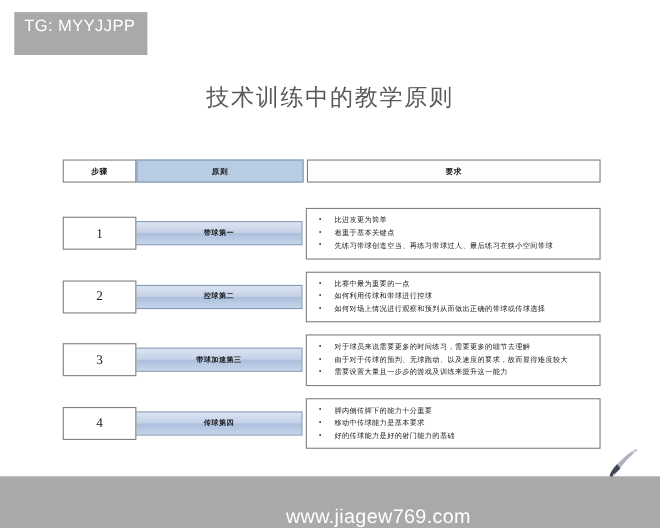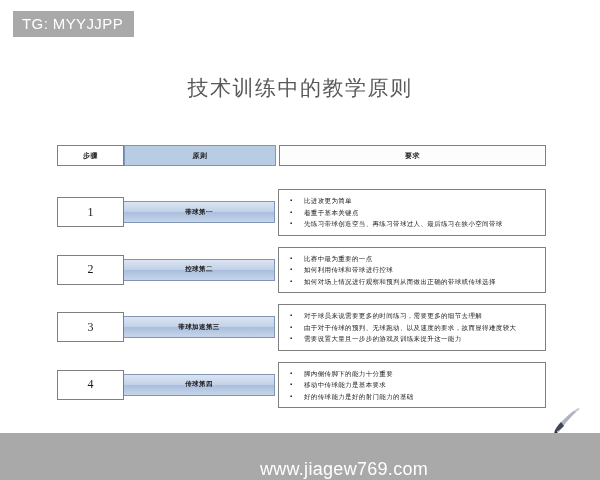--- a/index.html
+++ b/index.html
@@ -17,21 +17,21 @@
 
   
   .tg-tag {
     position: absolute;
     left: 13px;
     top: 11px;
     background: #a9a9a9;
     color: #ffffff;
     font-size: 15px;
     letter-spacing: 0.4px;
-    padding: 4px 11px 5px 9px;
+    padding: 4px 11px 18px 9px;
     line-height: 1.15;
     white-space: nowrap;
   }
 
   
   .slide-title {
     position: absolute;
     left: 0;
     top: 74px;
     width: 600px;

